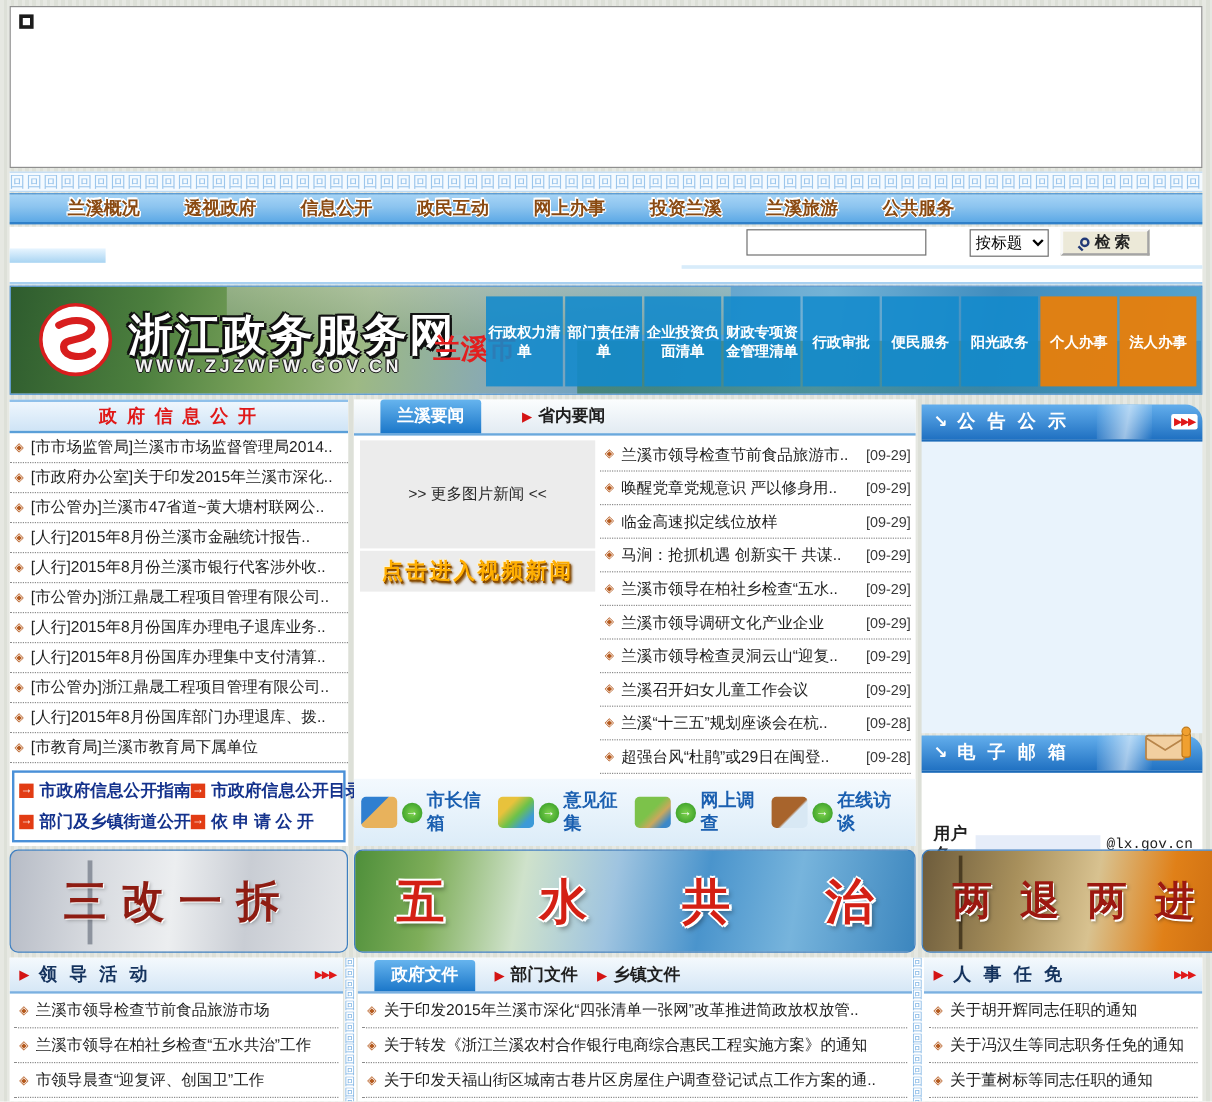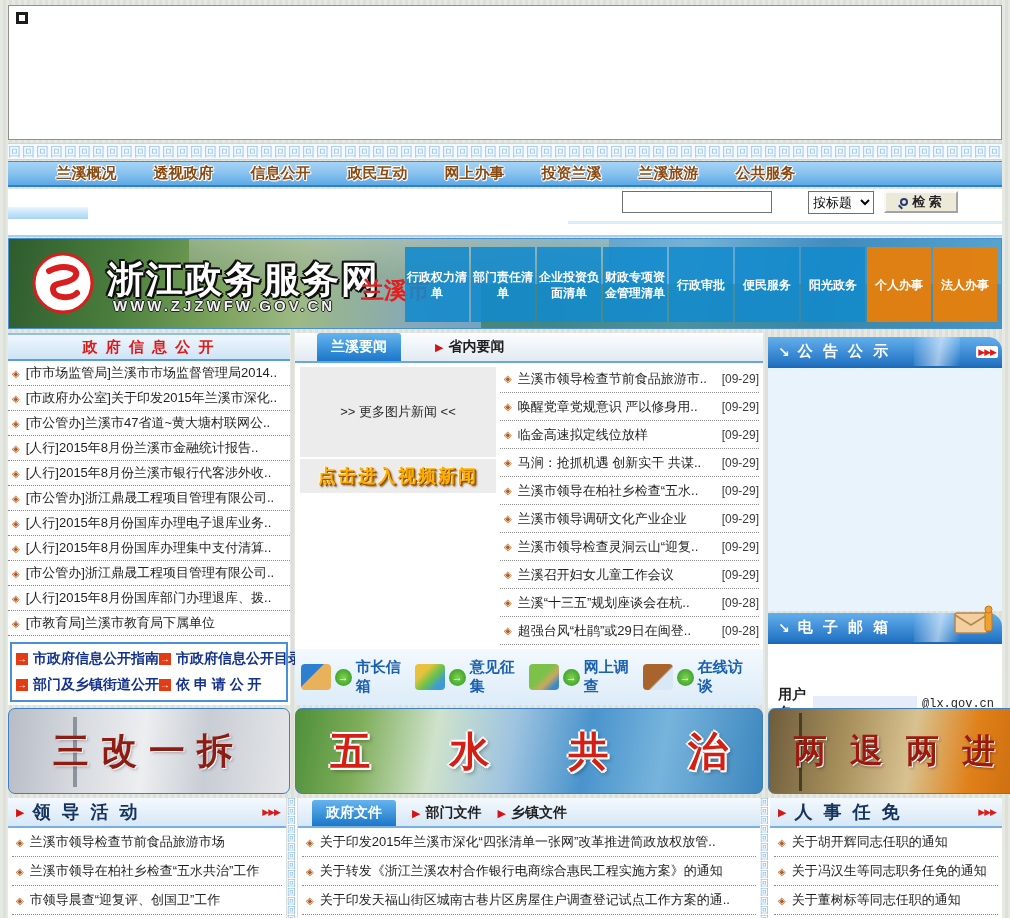--- a/index.html
+++ b/index.html
@@ -176,21 +176,21 @@
     text-shadow:1px 1px 0 #fff,2px 2px 3px rgba(0,0,0,.35); z-index:1; }
 
   
   .bsec { position:absolute; top:798px; height:120px; background:#fff; overflow:hidden; }
   .bs-left { left:8px; width:278px; }
   .bs-mid { left:298px; width:462px; }
   .bs-right { left:770px; width:232px; }
   .bhead { position:relative; height:30px; background:linear-gradient(#f4f9fd,#d6e7f6);
     border-bottom:2px solid #7ab0e0; display:flex; align-items:center; padding-left:8px; }
   .bhead .arr { color:#d41414; font-size:11px; margin-right:8px; }
-  .bhead .btitle { font-size:18px; font-weight:bold; color:#15335e; letter-spacing:3px; }
+  .bhead .btitle { font-size:15px; font-weight:bold; color:#15335e; letter-spacing:3px; }
   .bhead .more { position:absolute; right:6px; color:#e01818; font-size:9px; letter-spacing:-1px; cursor:pointer; }
   .bsec .lrow { height:29px; margin:0 4px; }
   .btabbar { height:30px; background:linear-gradient(#f4f9fd,#d6e7f6); border-bottom:2px solid #7ab0e0;
     display:flex; align-items:flex-end; padding-left:14px; gap:16px; }
   .btabbar .tab-active { height:26px; font-size:14px; }
   .btabbar .tab-idle { height:26px; }
 </style>
 </head>
 <body>
 

